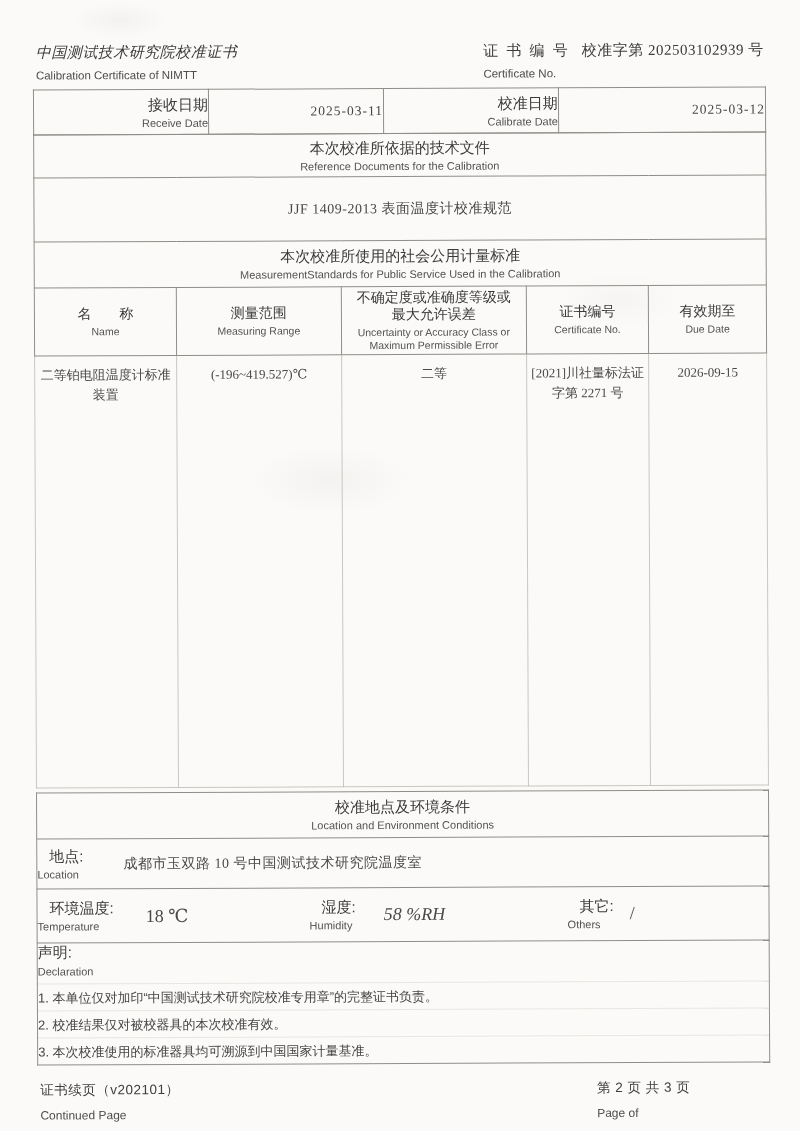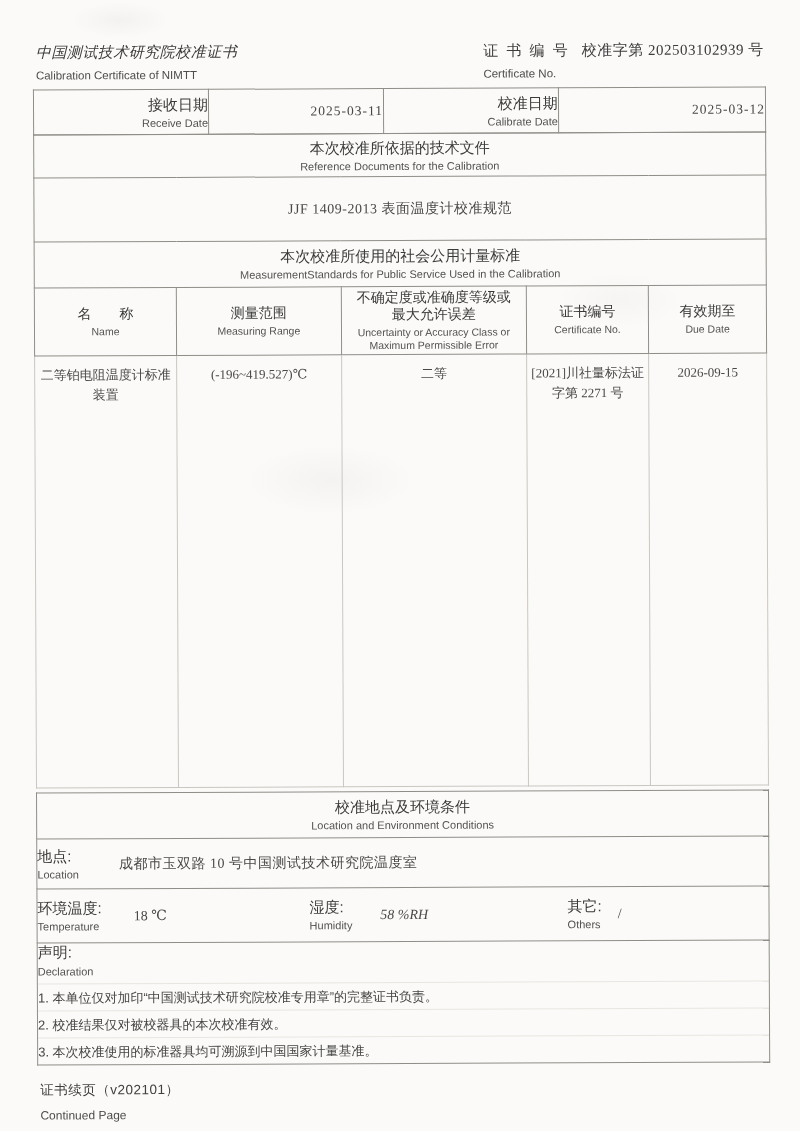--- a/index.html
+++ b/index.html
@@ -50,28 +50,28 @@
   .data-row td {
     height:432px; vertical-align:top; text-align:center;
     padding:9px 4px 0; font-size:13px; line-height:20px; color:#4a4948;
     border-color:#c9c7c1;
   }
 
   .env-table { margin-top:4px; }
   .env-table .section-cell { height:46px; }
   .loc-cell { height:50px; padding:4px 10px; }
   .loc-inner { display:flex; align-items:center; height:100%; }
-  .inline-label .lz { font-size:15px; }
+  .inline-label .lz { font-size:15px;padding-left:12px; }
   .inline-label .le { margin-top:2px; }
   .loc-value { font-size:14px; color:#4a4948; margin-left:40px; letter-spacing:.5px; }
   .envrow-cell { height:54px; padding:4px 10px; }
   .env-row { display:flex; align-items:center; height:100%; }
   .env-group { display:flex; align-items:center; }
   .env-g1 { width:272px; } .env-g2 { width:258px; }
-  .env-value { font-size:14px; color:#4a4948; }
+  .env-value { font-size:18px; color:#4a4948; }
   .env-g1 .env-value { margin-left:32px; } .env-g2 .env-value { margin-left:28px;font-style:italic; } .env-g3 .env-value { margin-left:16px; }
 
   .decl-cell { padding:8px 12px 5px; vertical-align:top; }
   .decl-title-zh { font-size:15px; }
   .decl-title-en { font-size:11px; color:#525251; margin:3px 0 6px; }
   .decl-item { font-size:13px; color:#454544; padding:5px 0 4px; border-top:1px solid #e8e6e1; line-height:17px; }
 
   
   .doc-footer { display:flex; justify-content:space-between; margin:16px 112px 0 38px; }
   .f-zh { font-size:13.5px; color:#3f3f3e; letter-spacing:.5px; }
@@ -233,16 +233,20 @@
       </td>
     </tr>
   </tbody>
       </table>
 
   <footer class="doc-footer">
     <div>
       <div class="f-zh">证书续页（v202101）</div>
       <div class="f-en">Continued Page</div>
     </div>
+    <div>
+      <div class="f-zh">第 2 页 共 3 页</div>
+      <div class="f-en">Page of</div>
+    </div>
   </footer>
 
  </div>
 </div>
 
 </body></html>

